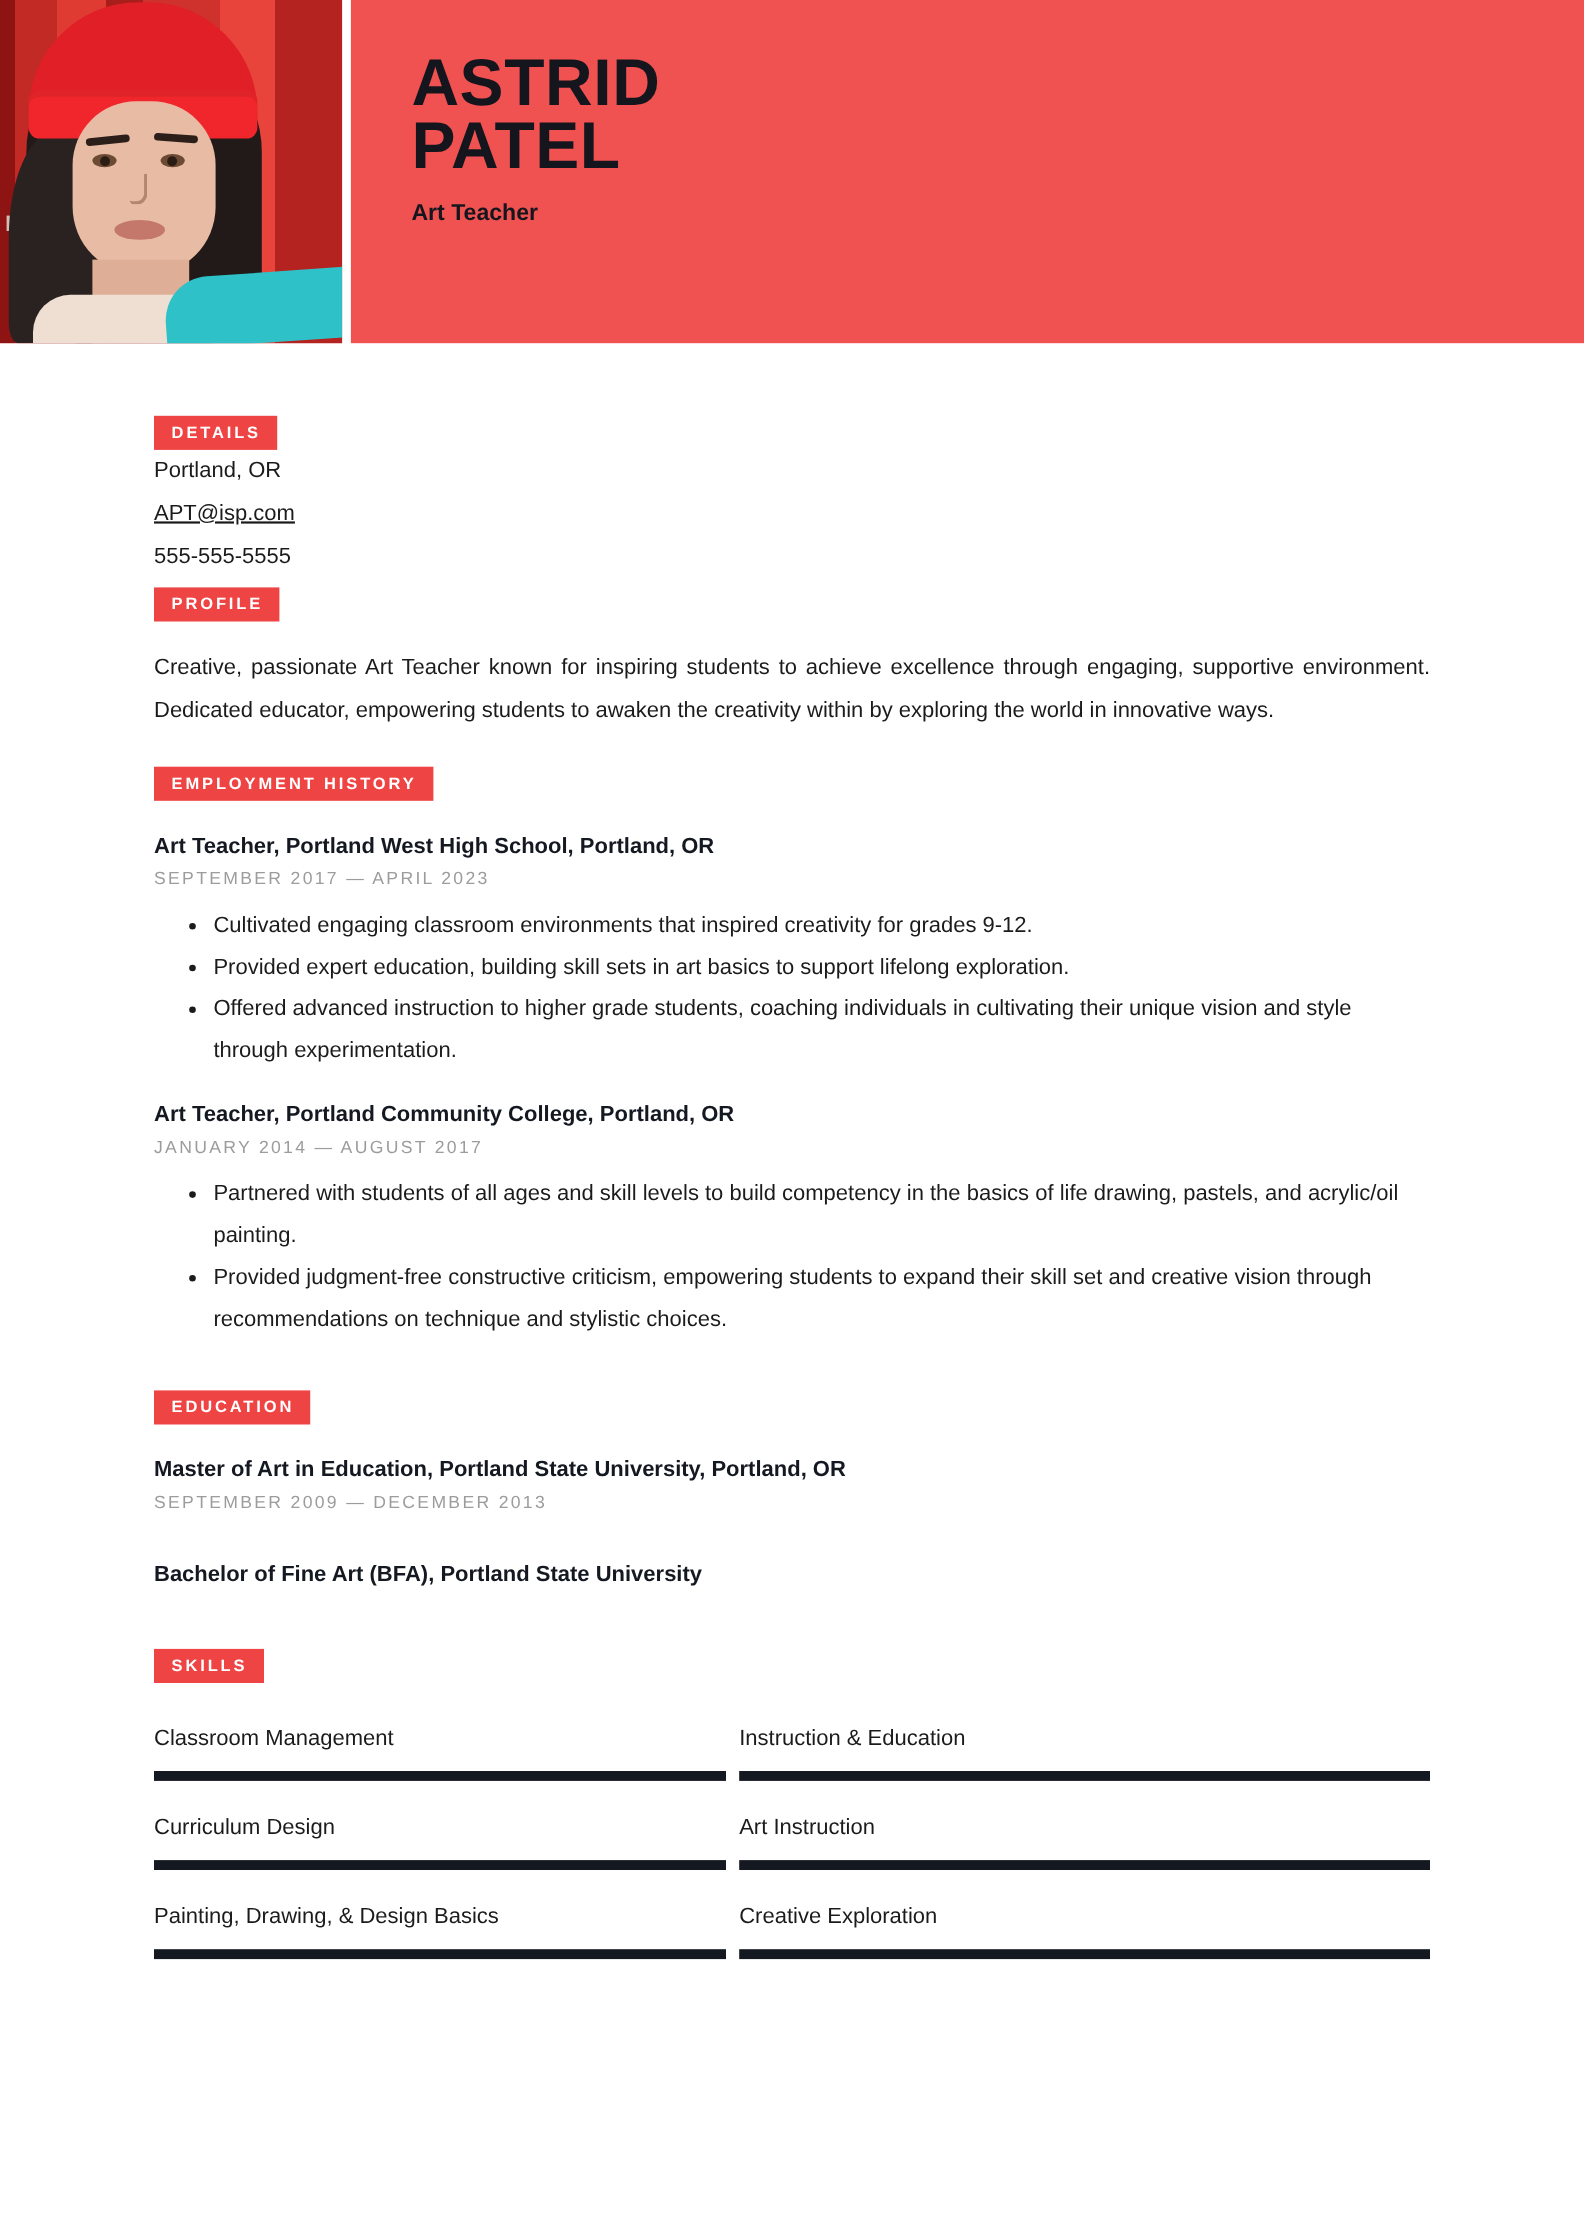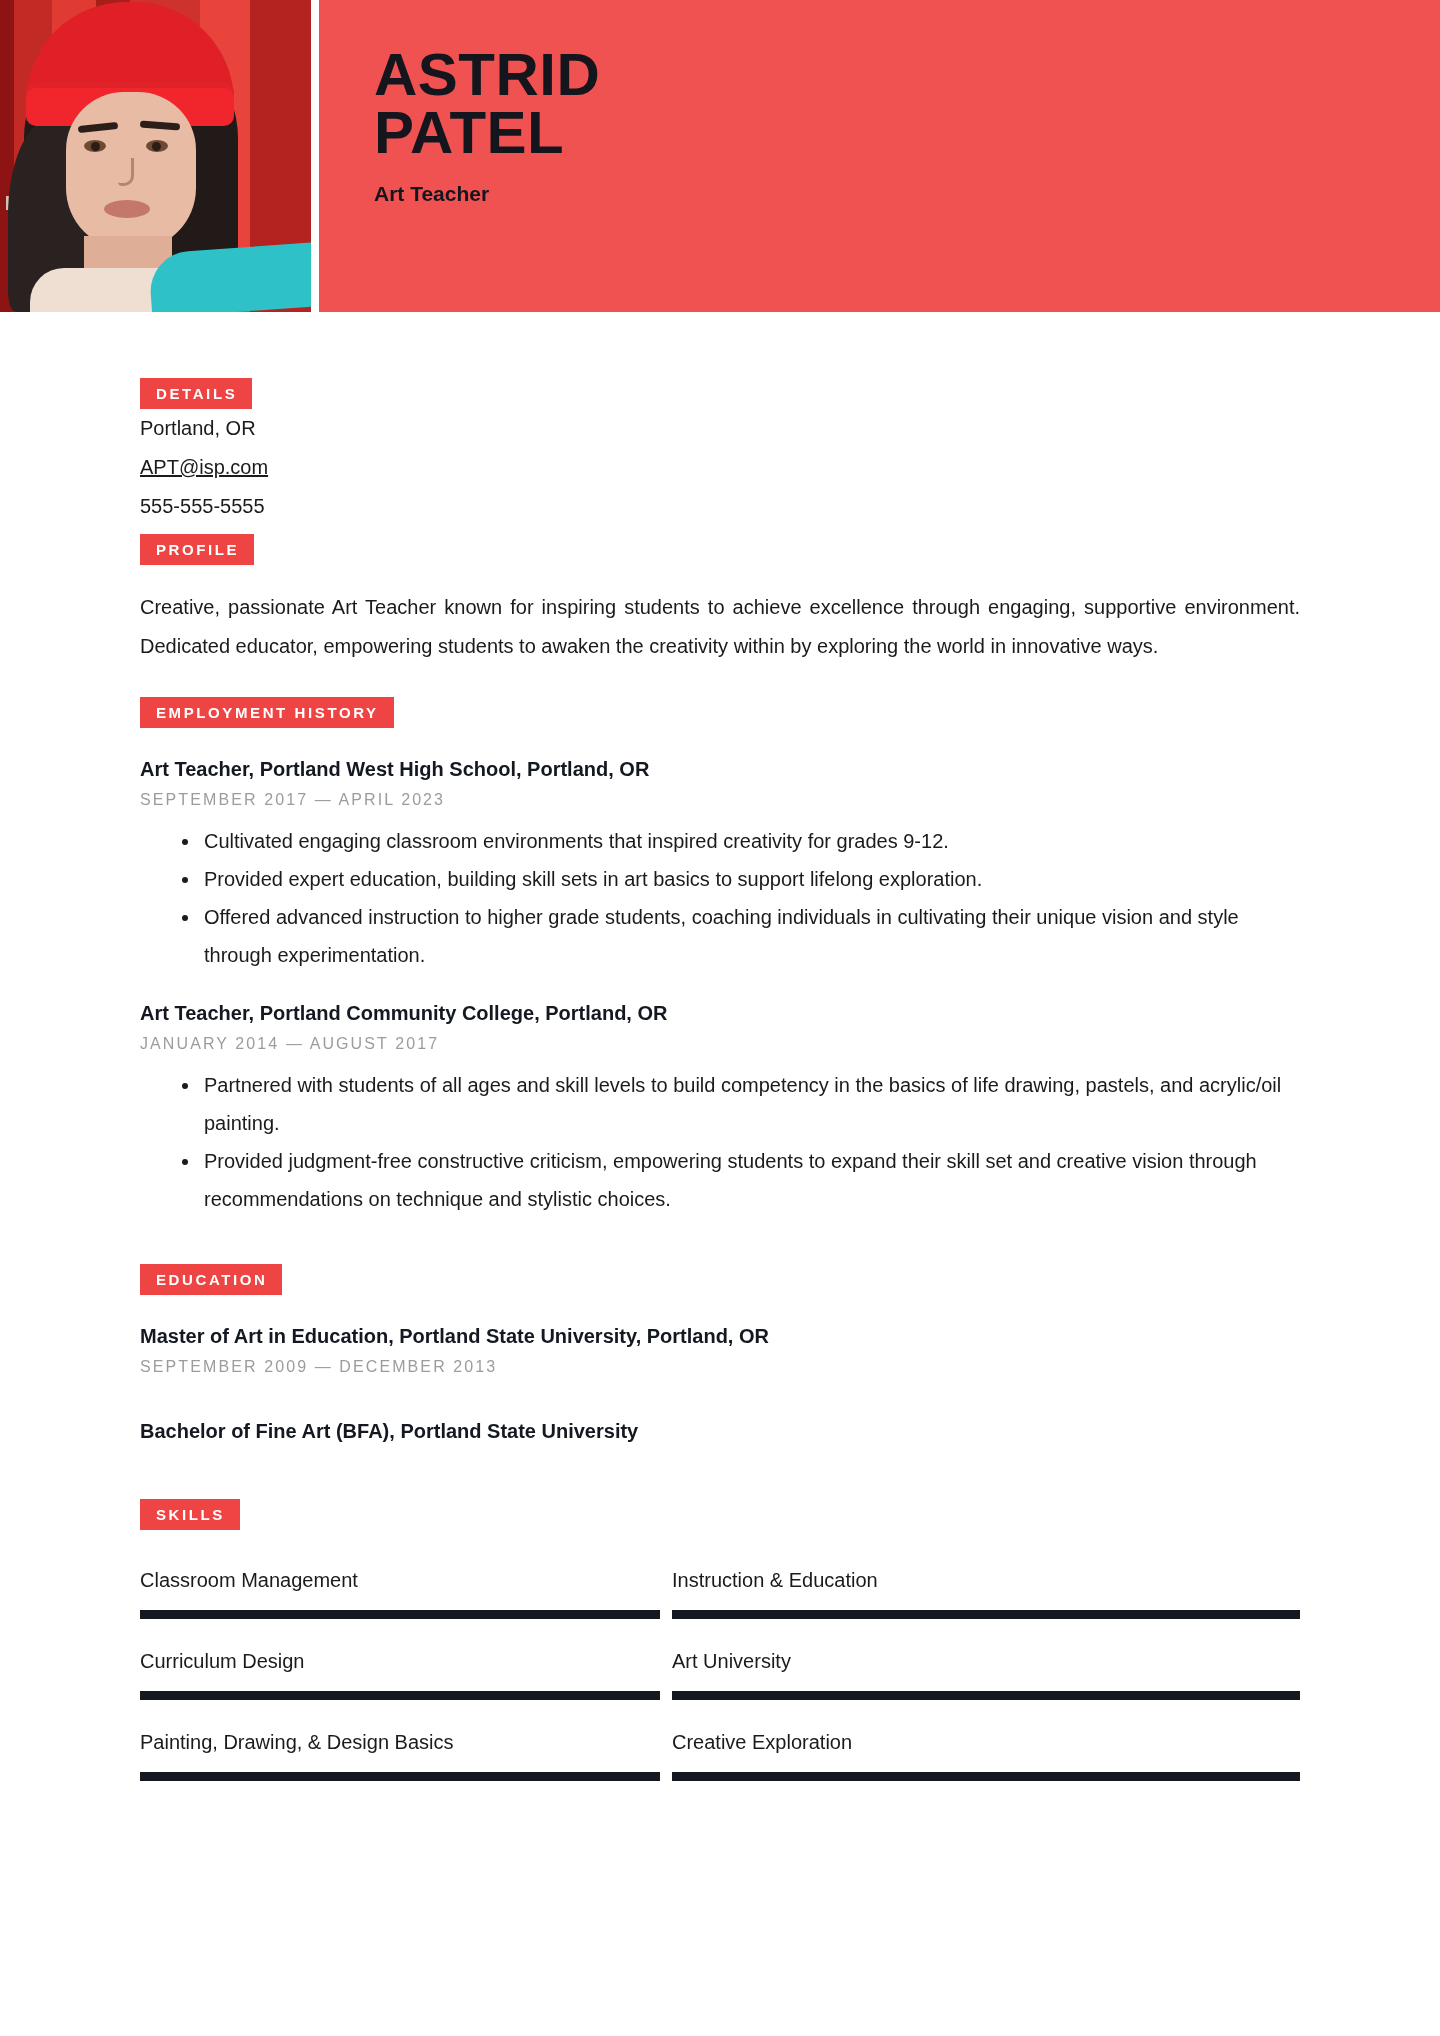--- a/index.html
+++ b/index.html
@@ -266,21 +266,20 @@
     padding-left: 54px;
     list-style: none;
   }
   ul.bullets li {
     position: relative;
     font-size: 20px;
     line-height: 38px;
     color: #1b1b1b;
     padding-left: 0;
     max-width: 1120px;
-    margin-left: 10px;
   }
   ul.bullets li::before {
     content: "";
     position: absolute;
     left: -22px;
     top: 17px;
     width: 6px;
     height: 6px;
     background: #1b1b1b;
     border-radius: 50%;
@@ -423,21 +422,21 @@
             <span style="width: 100%;"></span>
           </div>
       </div>
       <div class="skill">
         <div class="skill-name">Curriculum Design</div>
         <div class="skill-bar">
             <span style="width: 100%;"></span>
           </div>
       </div>
       <div class="skill">
-        <div class="skill-name">Art University</div>
+        <div class="skill-name">Art Instruction</div>
         <div class="skill-bar">
             <span style="width: 100%;"></span>
           </div>
       </div>
       <div class="skill">
         <div class="skill-name">Painting, Drawing, &amp; Design Basics</div>
         <div class="skill-bar">
             <span style="width: 100%;"></span>
           </div>
       </div>

